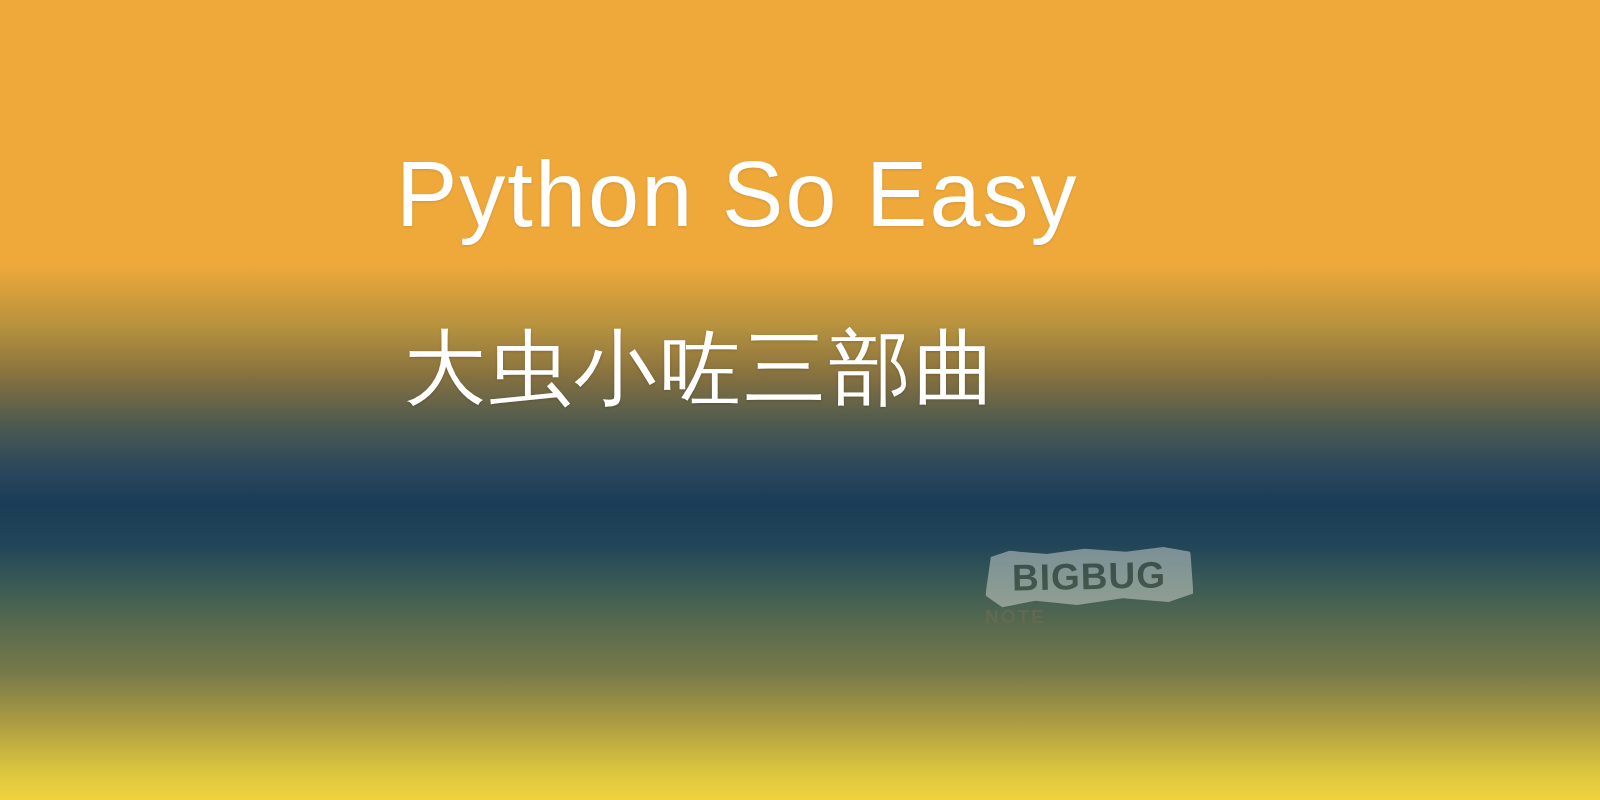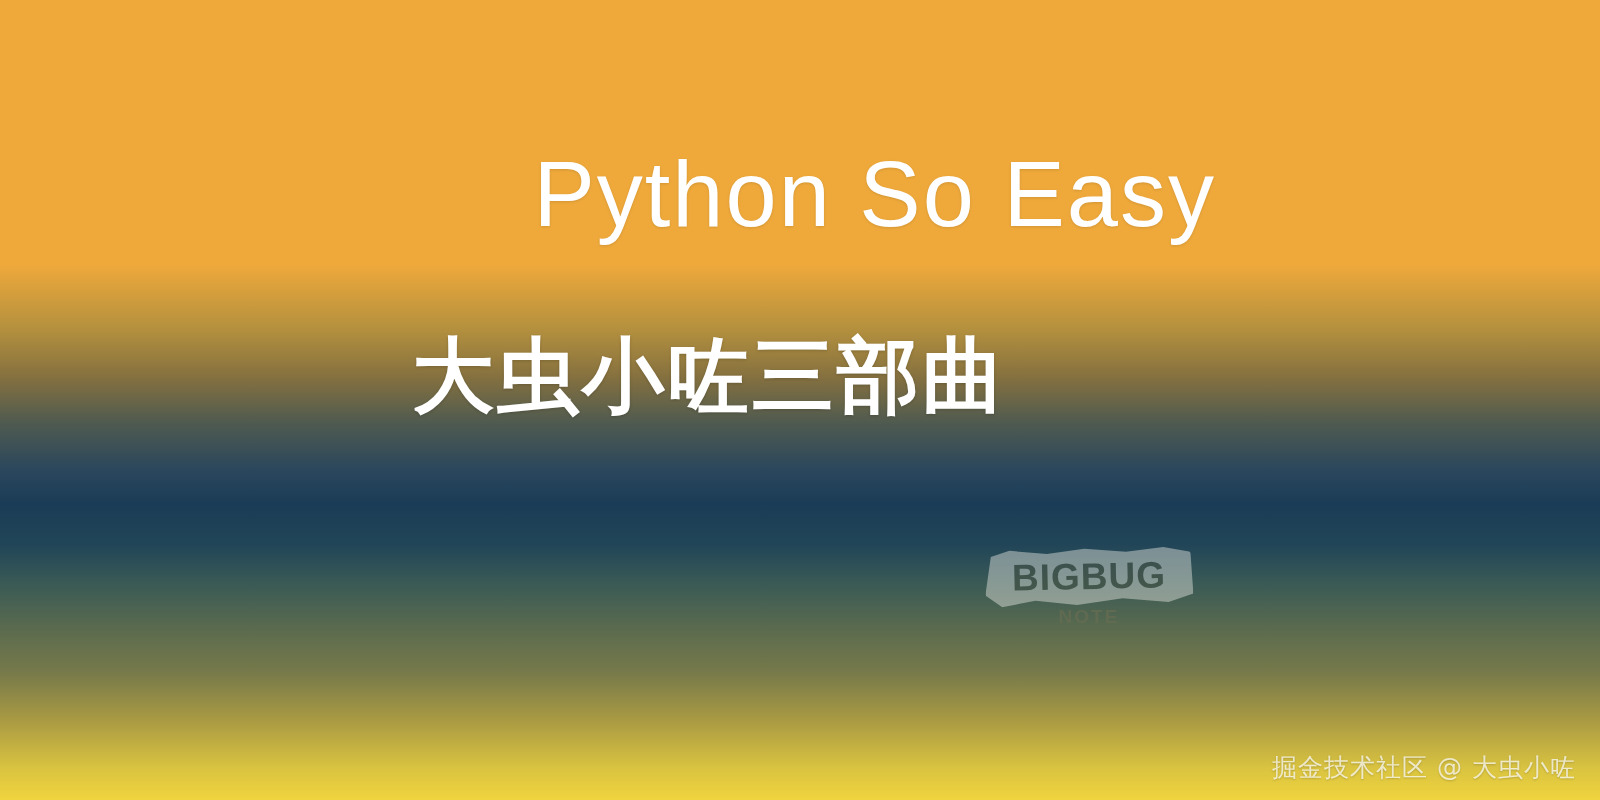--- a/index.html
+++ b/index.html
@@ -43,29 +43,28 @@
 
   .title-en {
     margin: 0;
     color: #ffffff;
     font-size: 92px;
     line-height: 108px;
     font-weight: 400;
     letter-spacing: 2px;
     white-space: nowrap;
     text-shadow: 0 1px 3px rgba(0,0,0,0.12);
-    text-align: right;
   }
 
   .title-cn {
-    margin: 16px;
+    margin: 8px;
     color: #ffffff;
     font-size: 82px;
     line-height: 96px;
-    font-weight: 700;
+    font-weight: 400;
     letter-spacing: 3px;
     white-space: nowrap;
     font-family: "DejaVu Sans", "Liberation Sans", sans-serif;
     text-shadow: 0 1px 3px rgba(0,0,0,0.18);
   }
 
   .gap-1 { height: 64px; }
   .gap-2 { height: 60px; }
 
   
@@ -104,21 +103,21 @@
     font-weight: 700;
     letter-spacing: 1px;
     transform: rotate(-1.2deg);
     font-family: "Liberation Sans", sans-serif;
   }
   .logo-sub {
     position: absolute;
     left: 0;
     top: 58px;
     width: 208px;
-    text-align: center;
+    text-align: left;
     color: #6d6f52;
     font-size: 19px;
     font-weight: 700;
     letter-spacing: 2px;
     font-family: "Liberation Sans", sans-serif;
   }
 
   
   .watermark {
     position: absolute;
@@ -143,15 +142,14 @@
     <h2 class="title-cn">大虫小咗三部曲</h2>
     <div class="gap-2"></div>
   </div>
 
   <div class="logo-wrap">
     <div class="logo-brush"></div>
     <div class="logo-word">BIGBUG</div>
     <div class="logo-sub">NOTE</div>
   </div>
 
-  <div class="watermark">掘金技术社区 @ 大虫小咗</div>
 
 </div>
 
 </body></html>

